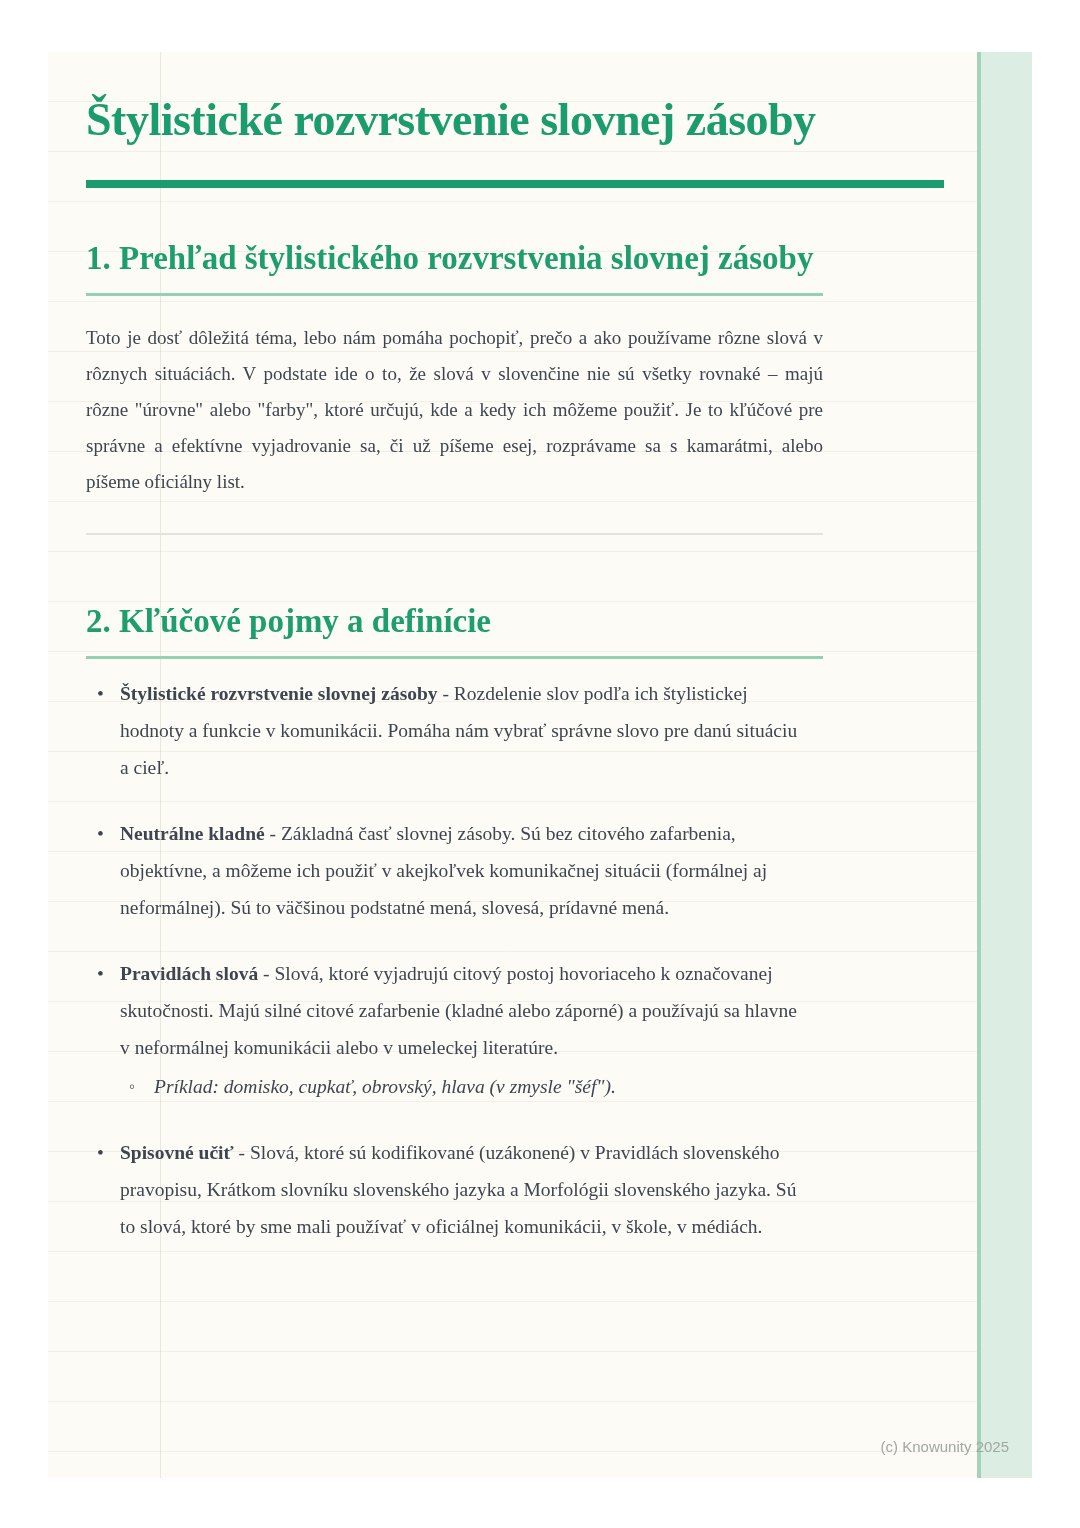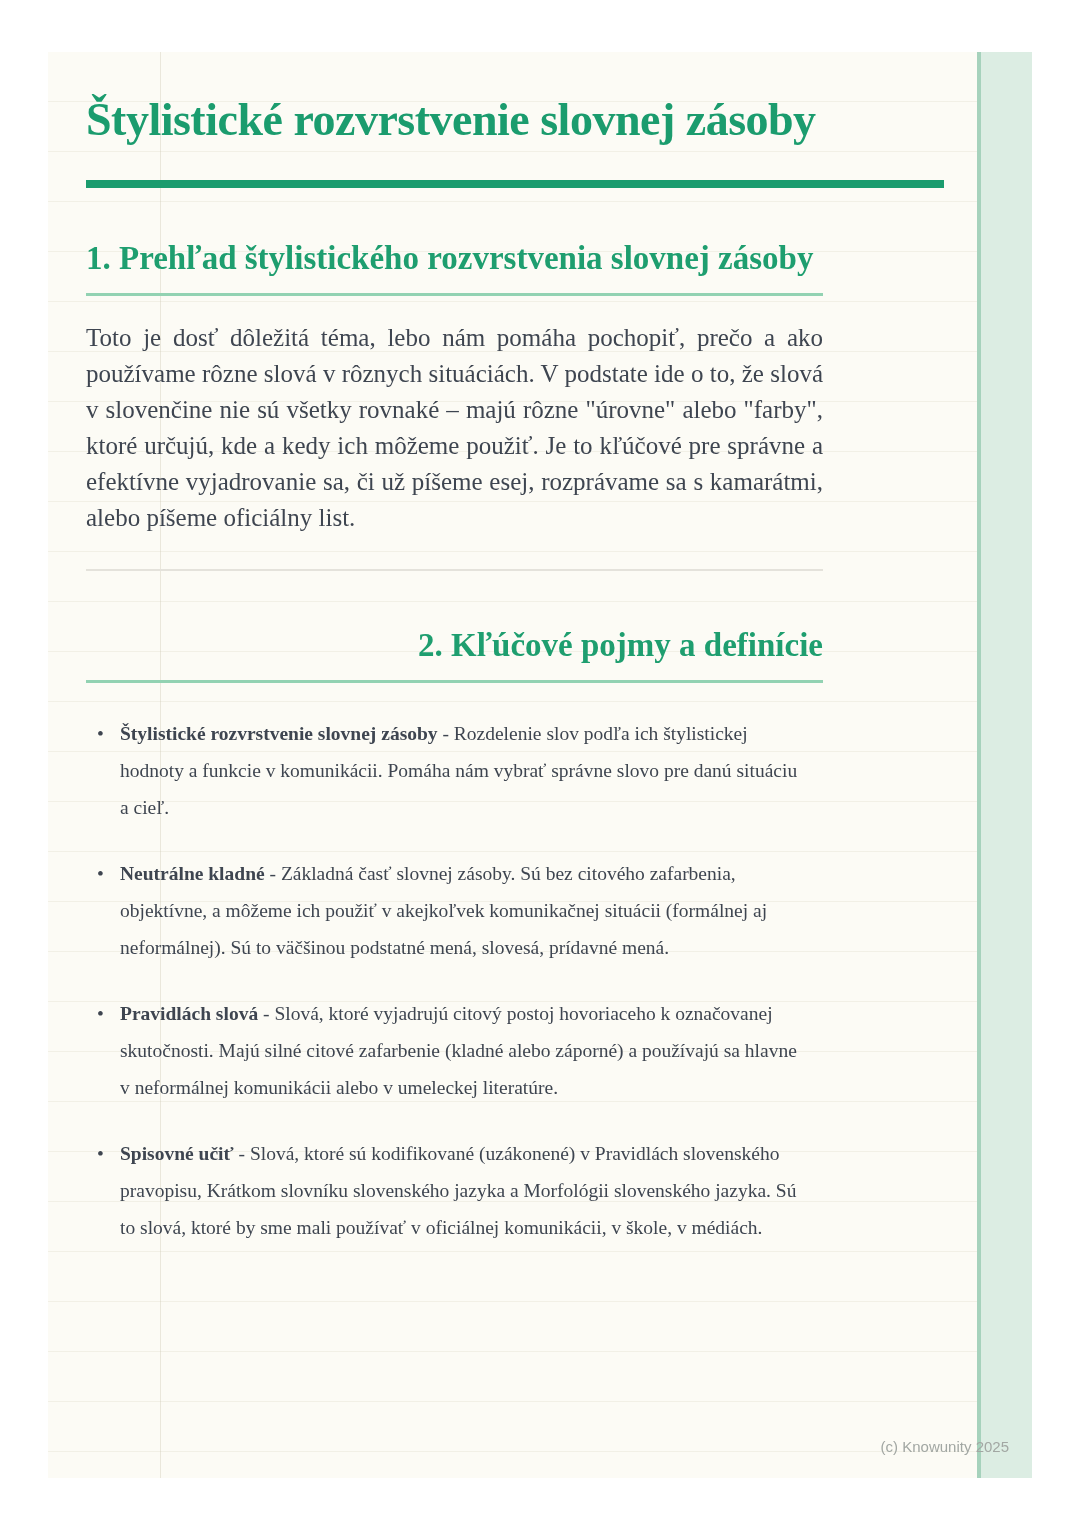--- a/index.html
+++ b/index.html
@@ -63,41 +63,41 @@
   }
   .section-underline {
     margin-top: 12px;
     width: 737px; height: 3px;
     background: #92d2b2;
     border: none;
   }
   .body-par {
     margin-top: 24px;
     width: 737px;
-    font-size: 25px;
+    font-size: 19px;
     line-height: 36px;
     color: #3e4550;
     text-align: justify;
   }
   .section-divider {
     margin-top: 33px;
     width: 737px; height: 2px;
     background: #e4e2db;
     border: none;
   }
   .spacer-lg { height: 52px; }
   .intro-line {
     margin-top: 26px;
     width: 737px;
     font-size: 19.5px;
     line-height: 32px;
     color: #3e4550;
   }
   ul.terms {
-    margin-top: 32px;
+    margin-top: 16px;
     width: 720px;
     list-style: none;
   }
   ul.terms > li.term-item {
     position: relative;
     padding-left: 34px;
     font-size: 19.5px;
     line-height: 37px;
     color: #3e4550;
     margin-bottom: 29px;
@@ -145,39 +145,42 @@
     <div class="title-rule"></div>
 
     <h2 class="section-heading">1. Prehľad štylistického rozvrstvenia slovnej zásoby</h2>
     <div class="section-underline"></div>
 
     <p class="body-par">Toto je dosť dôležitá téma, lebo nám pomáha pochopiť, prečo a ako používame rôzne slová v rôznych situáciách. V podstate ide o to, že slová v slovenčine nie sú všetky rovnaké – majú rôzne "úrovne" alebo "farby", ktoré určujú, kde a kedy ich môžeme použiť. Je to kľúčové pre správne a efektívne vyjadrovanie sa, či už píšeme esej, rozprávame sa s kamarátmi, alebo píšeme oficiálny list.</p>
 
     <div class="section-divider"></div>
     <div class="spacer-lg"></div>
 
-    <h2 class="section-heading" style="margin-top:0;text-align:right;">2. Kľúčové pojmy a definície</h2>
+    <h2 class="section-heading" style="margin-top:12px;">2. Kľúčové pojmy a definície</h2>
     <div class="section-underline"></div>
 
 
     <ul class="terms">
 
       <li class="term-item">
         <span class="term-name">Štylistické rozvrstvenie slovnej zásoby</span>
         <span>- Rozdelenie slov podľa ich štylistickej hodnoty a funkcie v komunikácii. Pomáha nám vybrať správne slovo pre danú situáciu a cieľ.</span>
       </li>
 
       <li class="term-item">
         <span class="term-name">Neutrálne kladné</span>
         <span>- Základná časť slovnej zásoby. Sú bez citového zafarbenia, objektívne, a môžeme ich použiť v akejkoľvek komunikačnej situácii (formálnej aj neformálnej). Sú to väčšinou podstatné mená, slovesá, prídavné mená.</span>
       </li>
 
       <li class="term-item">
         <span class="term-name">Pravidlách slová</span>
         <span>- Slová, ktoré vyjadrujú citový postoj hovoriaceho k označovanej skutočnosti. Majú silné citové zafarbenie (kladné alebo záporné) a používajú sa hlavne v neformálnej komunikácii alebo v umeleckej literatúre.</span>
+        <ul class="examples">
+          <li class="example-item">Príklad: domisko, cupkať, obrovský, hlava (v zmysle "šéf").</li>
+        </ul>
       </li>
 
       <li class="term-item">
         <span class="term-name">Spisovné učiť</span>
         <span>- Slová, ktoré sú kodifikované (uzákonené) v Pravidlách slovenského pravopisu, Krátkom slovníku slovenského jazyka a Morfológii slovenského jazyka. Sú to slová, ktoré by sme mali používať v oficiálnej komunikácii, v škole, v médiách.</span>
       </li>
 
     </ul>
   </div>
 

